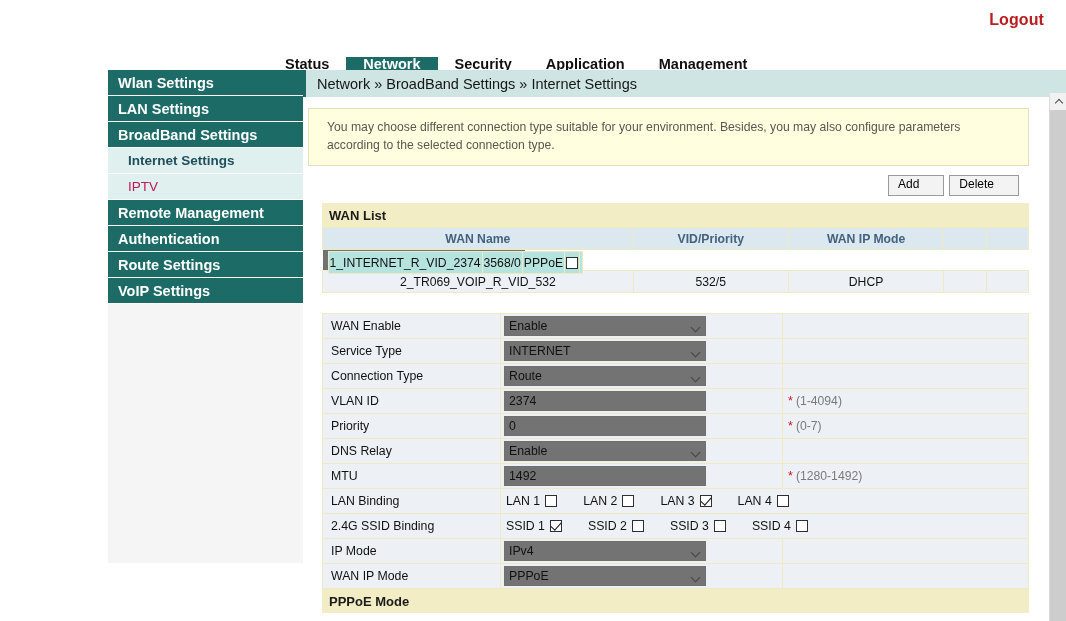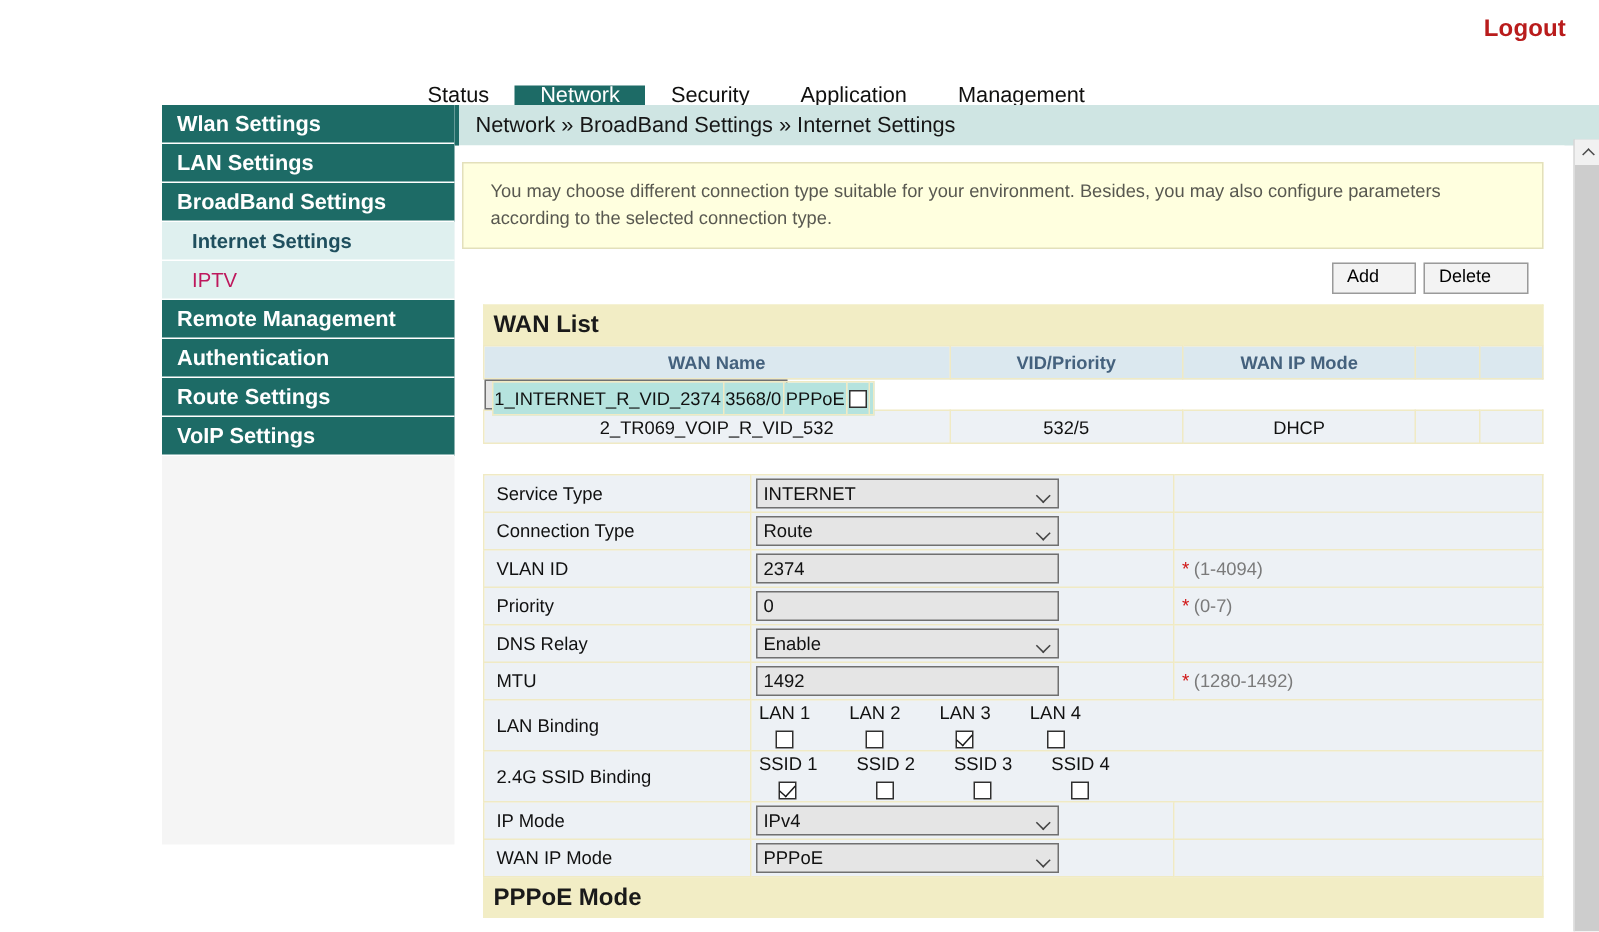--- a/index.html
+++ b/index.html
@@ -36,21 +36,21 @@
     background: #ffffff;
   }
   .navtabs {
     position: absolute; left: 268px; top: 0;
     height: 28px;
     display: flex; align-items: stretch;
   }
   .navtab {
     display: flex; align-items: center; justify-content: center;
     padding: 0 17px;
-    font-size: 14.5px; font-weight: normal; color: #10100f;
+    font-size: 14.5px; font-weight: bold; color: #10100f;
     white-space: nowrap; cursor: pointer;
     background: transparent;
     margin-top: 15px;
   }
   .navtab.active {
     background: #1d6b66; color: #ffffff;
   }
 
   
   .sidebar {
@@ -117,21 +117,21 @@
     background: #f3f3f3;
     border: 1px solid #9a9a9a;
     padding: 2px 24px 3px 9px;
     cursor: pointer; line-height: 1.15;
   }
 
   
   .sect-wrap { margin: 7px 14px 0 16px; }
   .sect-title {
     background: #f2edc5;
-    font-size: 16px; font-weight: bold; color: #1a1a1a;
+    font-size: 13px; font-weight: bold; color: #1a1a1a;
     padding: 4px 0 4px 6px;
     border: 1px solid #f2edc5;
     border-bottom: none;
   }
   table.grid {
     width: 100%;
     border-collapse: collapse;
     table-layout: fixed;
   }
   table.grid th, table.grid td {
@@ -179,39 +179,39 @@
   }
   td.lbl { width: 178px; padding-left: 8px; background: #edf1f5; }
   td.val { background: #ffffff; padding-left: 3px; }
   td.val2 { background: #ffffff; }
 
   .sel, .txt {
     font-family: "Liberation Sans", sans-serif;
     font-size: 12.3px; color: #111;
     width: 202px; height: 20px;
     border: 1px solid #707070;
-    background: #e5e5e5;
+    background: #737373;
     padding: 0 2px 0 4px;
     vertical-align: middle;
     line-height: 18px;
     display: inline-block;
     position: relative;
   }
   .sel .arw {
     position: absolute; right: 6px; top: 7px;
     width: 7px; height: 7px;
     border: solid #444;
     border-width: 0 1.3px 1.3px 0;
     transform: rotate(45deg);
   }
   .req { color: #d01414; font-size: 12.5px; margin-left: 4px; }
   .hint { color: #7a7a7a; font-size: 12.2px; margin-left: 3px; }
 
   .cbgroup { display: flex; align-items: center; gap: 4px; padding-left: 2px; }
-  .cbitem { display: flex; align-items: center; gap: 5px; margin-right: 22px; font-size: 12.3px; flex-direction: column; }
+  .cbitem { display: flex; align-items: center; gap: 5px; margin-right: 22px; font-size: 12.3px; }
 
   .sect-title.bottom { margin-top: 0; border-top: 1px solid #f2edc5; }
 
   
   .scroll {
     position: absolute; right: 0; top: 93px;
     width: 17px; height: 528px;
     background: #cdcdcd;
     border-left: 1px solid #dcdcdc;
   }
@@ -303,20 +303,25 @@
       </table>
 
       <table class="form">
         <colgroup>
             <col style="width:178px">
             <col style="width:282px">
             <col>
           </colgroup>
         <tbody id="form-body">
             <tr>
+              <td class="lbl">WAN Enable</td>
+              <td class="val"><span class="sel"><span>Enable</span><i class="arw"></i></span></td>
+              <td class="val2"></td>
+            </tr>
+            <tr>
               <td class="lbl">Service Type</td>
               <td class="val"><span class="sel"><span>INTERNET</span><i class="arw"></i></span></td>
               <td class="val2"></td>
             </tr>
             <tr>
               <td class="lbl">Connection Type</td>
               <td class="val"><span class="sel"><span>Route</span><i class="arw"></i></span></td>
               <td class="val2"></td>
             </tr>
             <tr>

